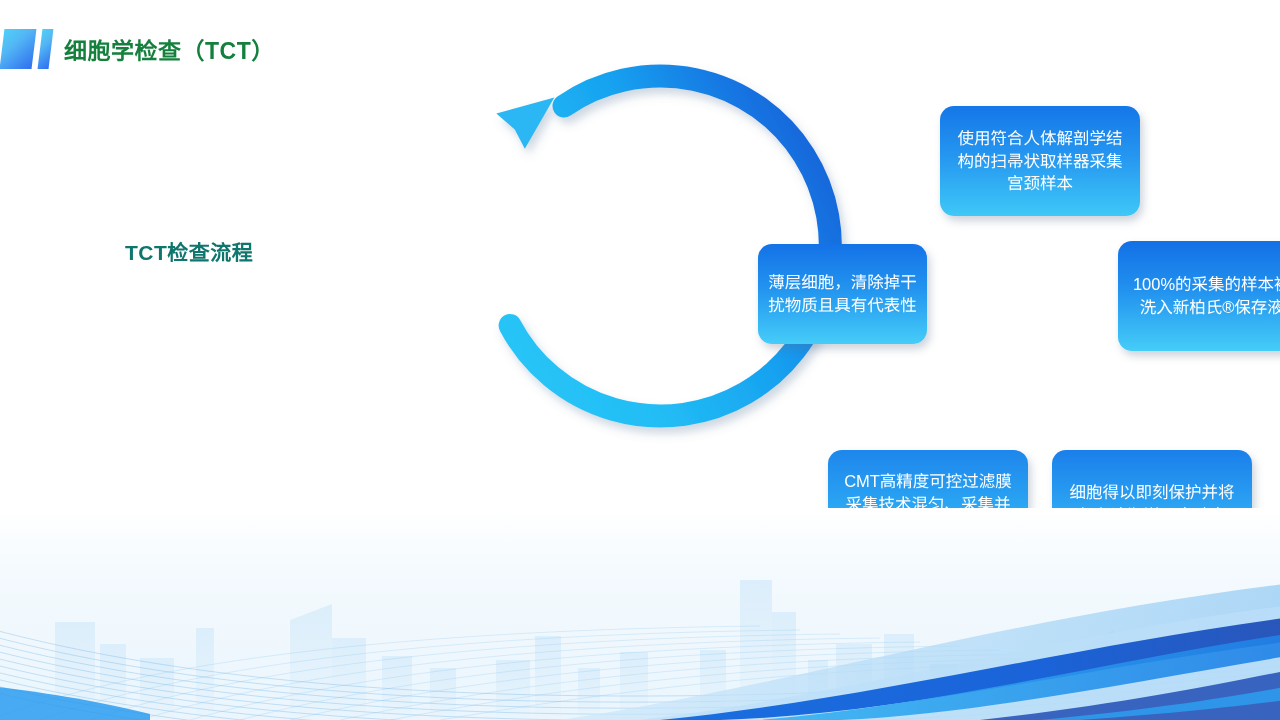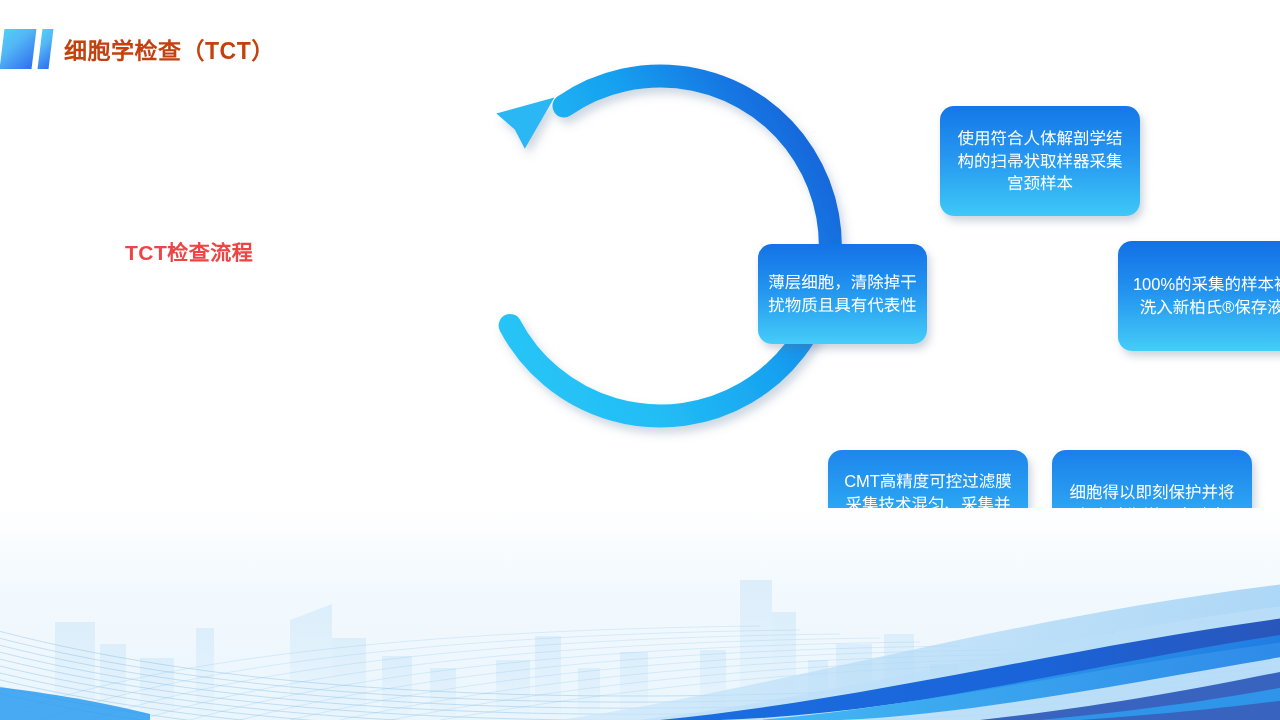--- a/index.html
+++ b/index.html
@@ -15,28 +15,28 @@
   
   .header{position:absolute;left:0;top:28px;height:42px;display:flex;align-items:center;}
   .logo-mark{position:relative;width:52px;height:40px;margin-left:0;}
   .logo-bar{position:absolute;top:0;height:40px;
     background:linear-gradient(135deg,#4fd0f7 0%,#53b6f5 38%,#2f6ff0 100%);
     transform:skewX(-7deg);}
   .logo-bar.b1{left:2px;width:32px;}
   .logo-bar.b2{left:40px;width:11px;}
   .header-title{
     margin-left:12px;
-    font-size:23px;font-weight:bold;color:#c2410c;letter-spacing:.5px;
+    font-size:23px;font-weight:bold;color:#15803d;letter-spacing:.5px;
     white-space:nowrap;
   }
 
   
   .section-label{
     position:absolute;left:125px;top:236px;
-    font-size:21px;font-weight:bold;color:#ef4444;letter-spacing:.5px;
+    font-size:21px;font-weight:bold;color:#0f766e;letter-spacing:.5px;
     white-space:nowrap;
   }
 
   
   .diagram{position:absolute;left:400px;top:48px;width:540px;height:480px;}
   .ring-svg{position:absolute;left:0;top:0;width:540px;height:480px;}
 
   .node{
     position:absolute;
     border-radius:14px;

